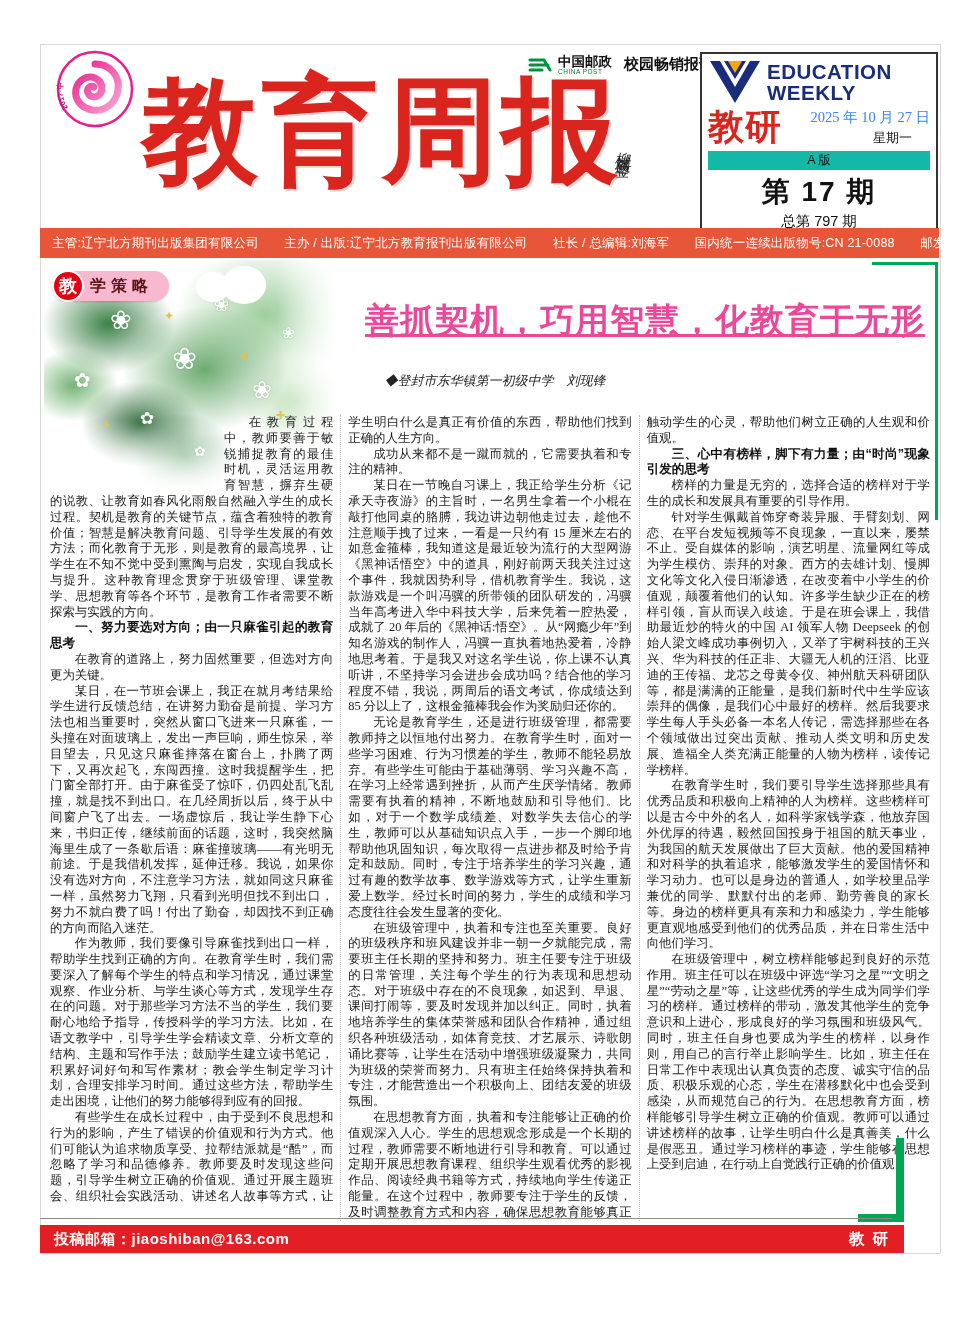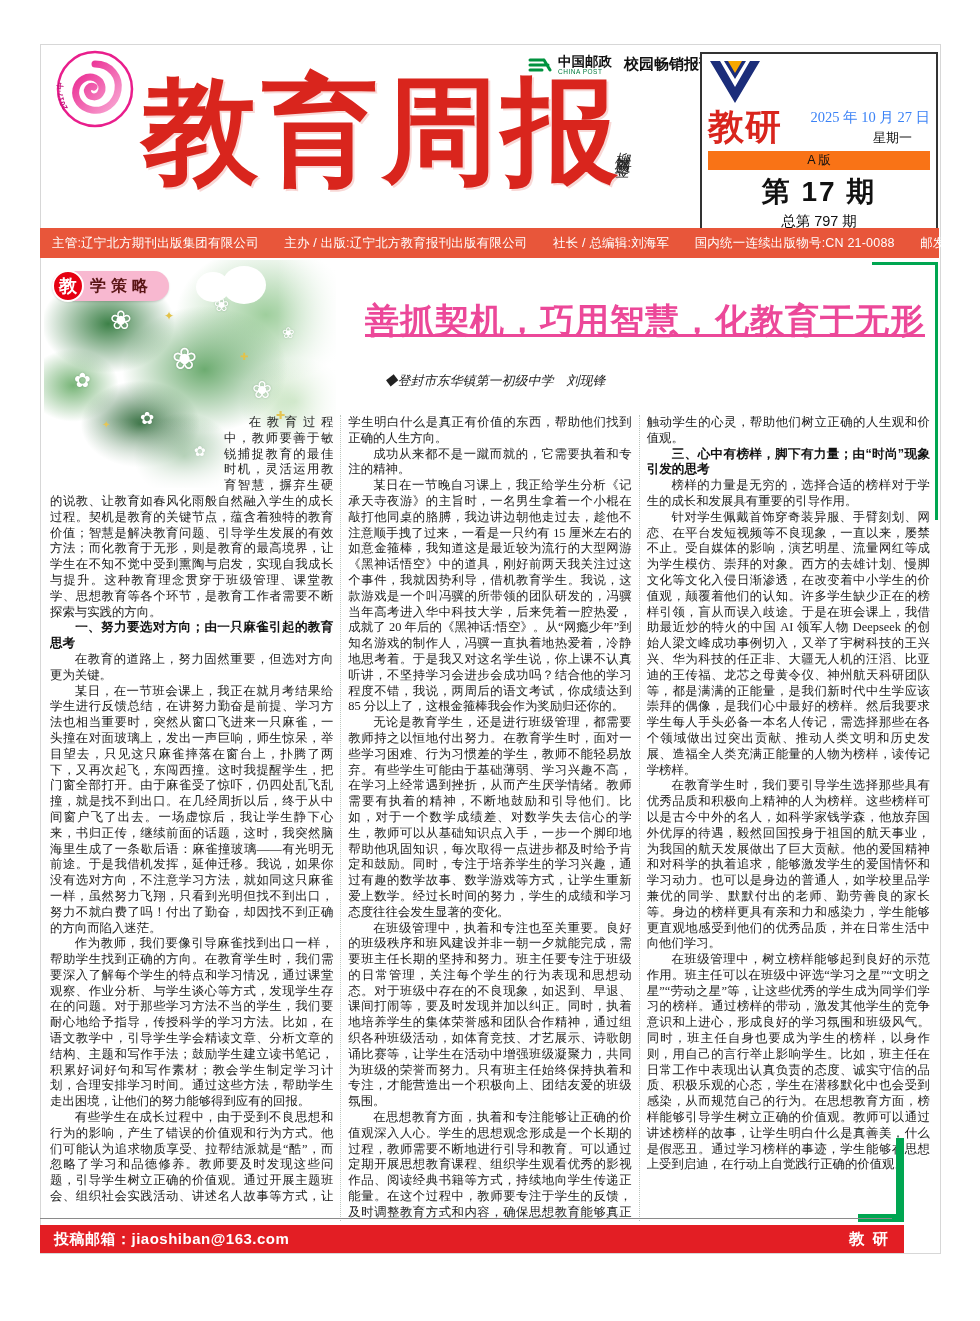--- a/index.html
+++ b/index.html
@@ -24,21 +24,21 @@
     border:2px solid #333;background:#fff;box-sizing:border-box;padding:5px 6px 4px 6px;
     font-family:"Liberation Sans",sans-serif;}
   .wk-logo-row{display:flex;align-items:center;gap:5px;}
   .wk-logo-text{color:#1b2d7a;font-weight:bold;font-size:20.5px;line-height:21px;letter-spacing:.5px;}
   .wk-section-row{display:flex;align-items:flex-start;margin-top:3px;}
   .wk-section{color:#d9251d;font-weight:900;font-size:36px;line-height:38px;letter-spacing:1px;
     font-family:"Liberation Sans",sans-serif;}
   .wk-date-block{margin-left:6px;flex:1;text-align:right;}
   .wk-date{font-size:14.5px;font-weight:normal;color:#3b82f6;font-family:"Liberation Serif",serif;}
   .wk-weekday{font-size:13px;color:#111;margin-top:2px;margin-right:18px;}
-  .wk-edition{margin-top:4px;background:#f97316;height:19px;line-height:19px;
+  .wk-edition{margin-top:4px;background:#14b8a6;height:19px;line-height:19px;
     text-align:center;font-size:12.5px;color:#111;}
   .wk-issue{text-align:center;font-size:28px;font-weight:600;color:#111;margin-top:3px;letter-spacing:2px;}
   .wk-issue-total{text-align:center;font-size:14.5px;color:#111;margin-top:1px;}
 
   .pub-bar{position:absolute;left:40px;top:228px;width:899px;height:30px;background:#e8563a;
     color:#fff;font-size:12.5px;line-height:30px;padding:0 12px;box-sizing:border-box;
     white-space:nowrap;font-family:"Liberation Sans",sans-serif;letter-spacing:.2px;}
 
   
   .flower-art{position:absolute;left:44px;top:260px;width:292px;height:228px;
@@ -128,20 +128,24 @@
     <div class="post-tagline">校园畅销报刊</div>
   </div>
 
   <div class="weekly-box">
     <div class="wk-logo-row">
       <svg width="54" height="46" viewBox="0 0 54 46">
         <polygon points="2,2 27,44 52,2 42,2 27,28 12,2" fill="#1b2d7a"></polygon>
         <polygon points="16,2 27,20 38,2 32,2 27,11 22,2" fill="#1b2d7a"></polygon>
         <polygon points="20,2 34,2 27,14" fill="#f7a800"></polygon>
       </svg>
+      <div class="wk-logo-text">
+        <div>EDUCATION</div>
+        <div>WEEKLY</div>
+      </div>
     </div>
     <div class="wk-section-row">
       <div class="wk-section">教研</div>
       <div class="wk-date-block">
         <div class="wk-date">2025 年 10 月 27 日</div>
         <div class="wk-weekday">星期一</div>
       </div>
     </div>
     <div class="wk-edition">A 版</div>
     <div class="wk-issue">第 17 期</div>

